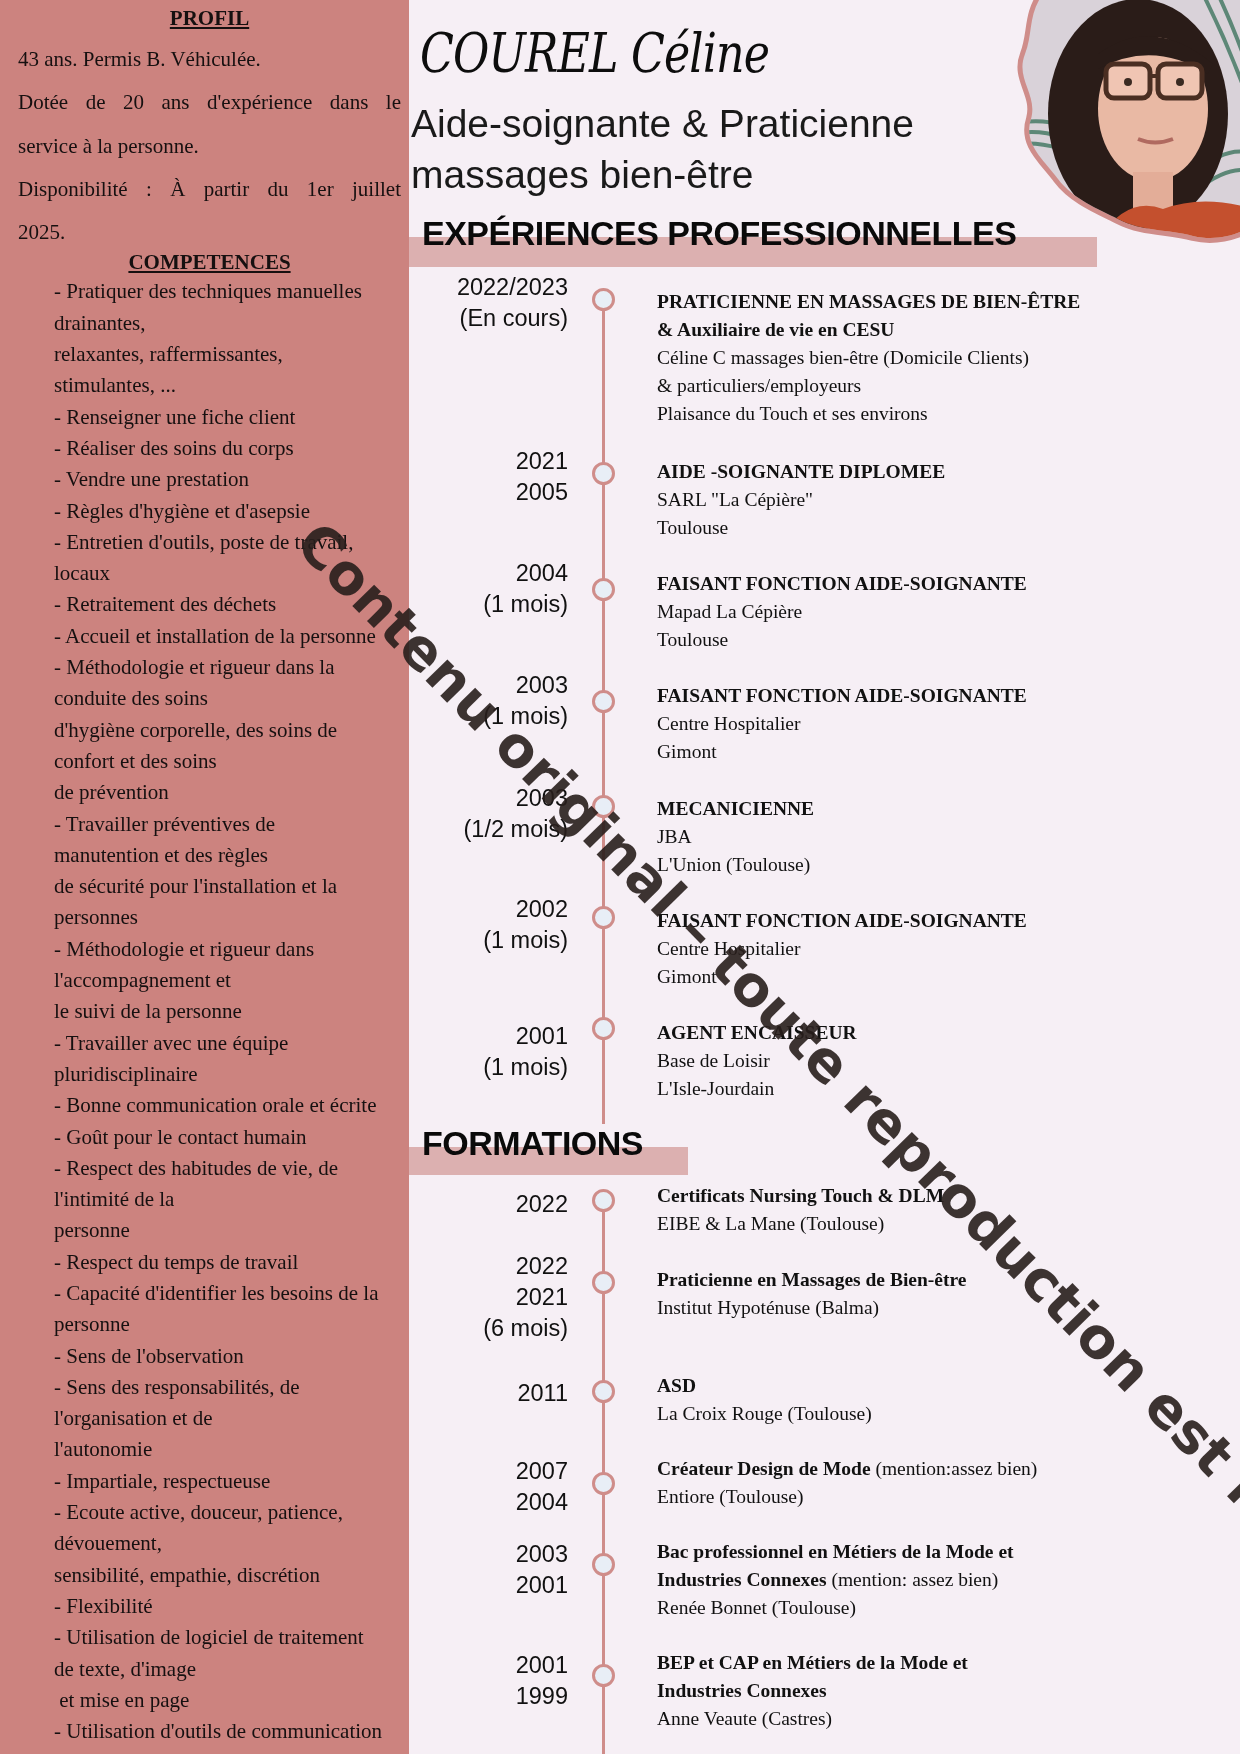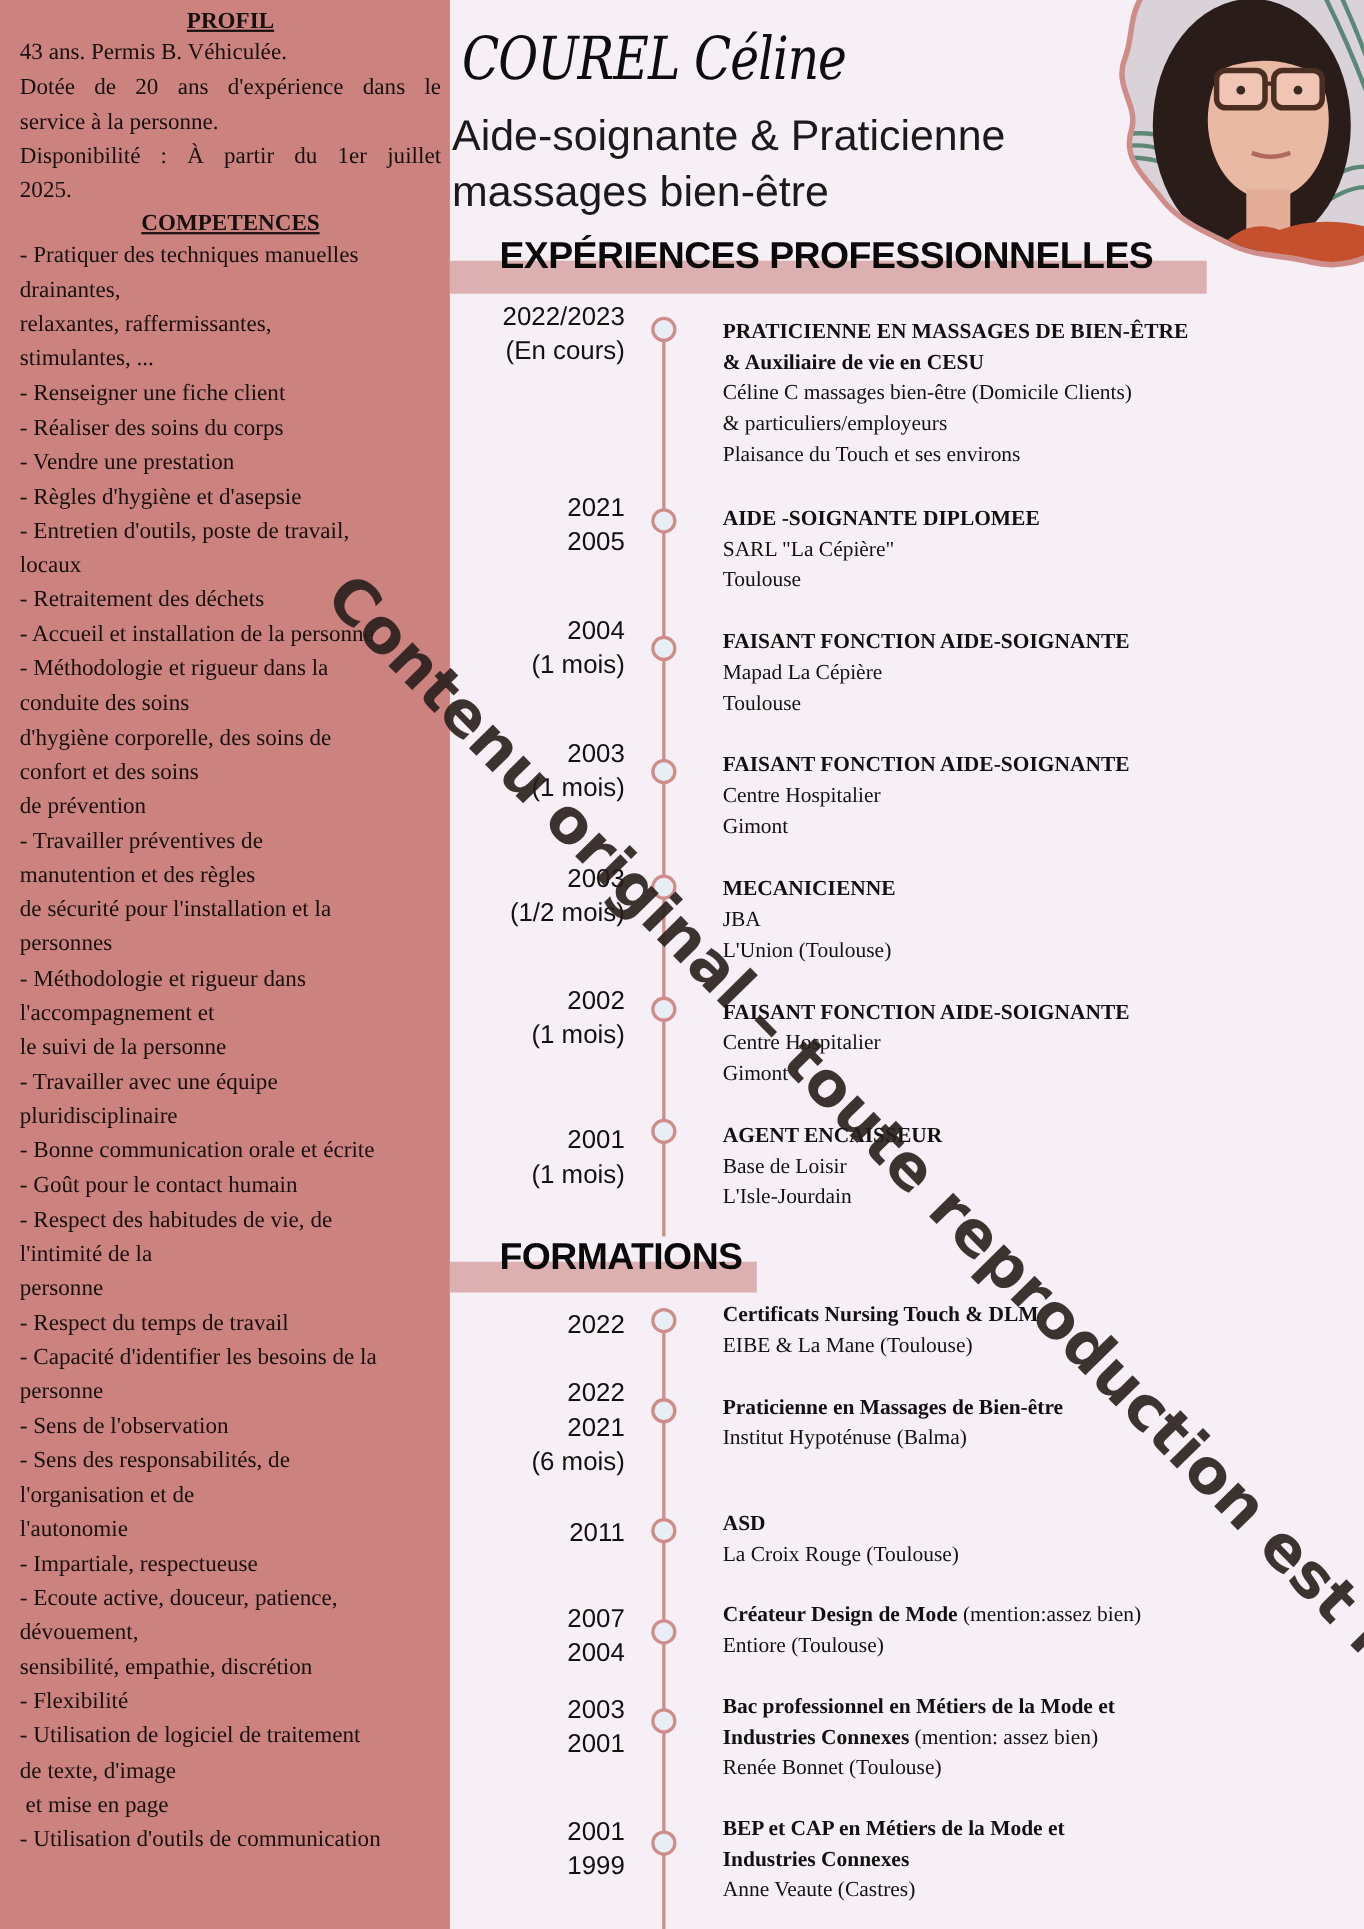--- a/index.html
+++ b/index.html
@@ -18,23 +18,23 @@
       padding: 4px 8px 16px 18px;
       font-family: "Liberation Serif", serif;
       font-size: 21px;
       line-height: 31.3px;
       color: #161010;
     }
     .sidebar h2 {
       font-size: 21px; font-weight: bold; text-align: center;
       text-decoration: underline; line-height: 28px;
     }
-    .profile-line { display: block; }
+    .profile-line { display: block; margin-top: 12px; }
     .profile-line.justify { text-align: justify; text-align-last: justify; }
-    .skills-list { list-style: none; }
+    .skills-list { list-style: none; margin-left: 36px; }
     .skills-list li { white-space: pre; }
 
     
     .name {
       position: absolute; left: 420px; top: 22px;
       font-family: "DejaVu Serif", serif;
       font-style: italic;
       font-size: 54px; letter-spacing: -1px;
       color: #0d0d0d;
       transform: scaleX(0.82); transform-origin: left center;
@@ -50,21 +50,20 @@
       position: absolute; left: 1003px; top: -6px;
       width: 250px; height: 255px;
     }
 
     
     .section-head {
       position: absolute;
       font-family: "Liberation Sans", sans-serif;
       font-weight: bold; font-size: 34px; letter-spacing: -0.5px;
       color: #0a0a0a;
-      margin-left: 32px;
     }
     .section-band {
       position: absolute; background: #dcb0b0;
     }
 
     
     .tl-line {
       position: absolute; left: 602px; width: 3px; background: #cf8d8a;
     }
     .entry { position: absolute; left: 0; width: 1240px; }

